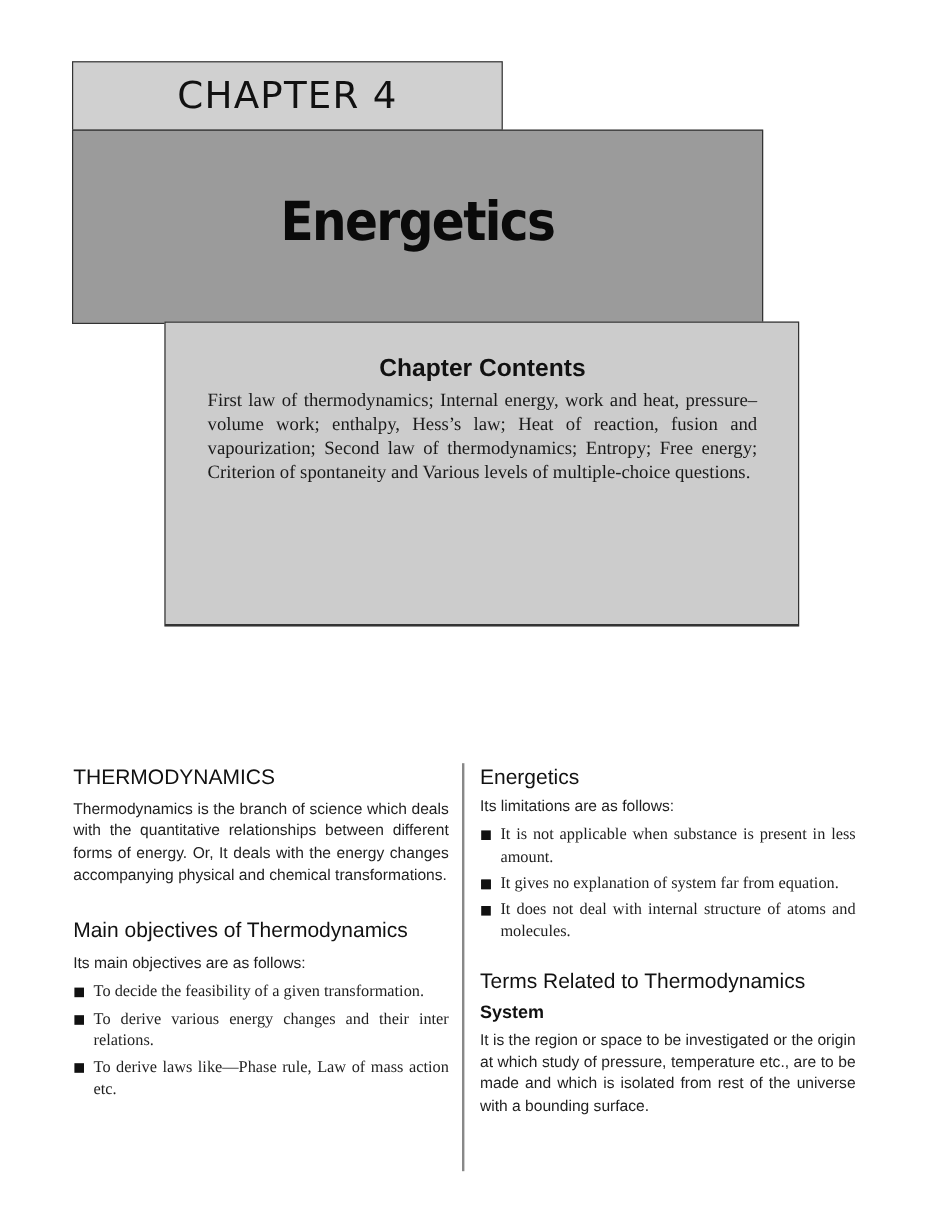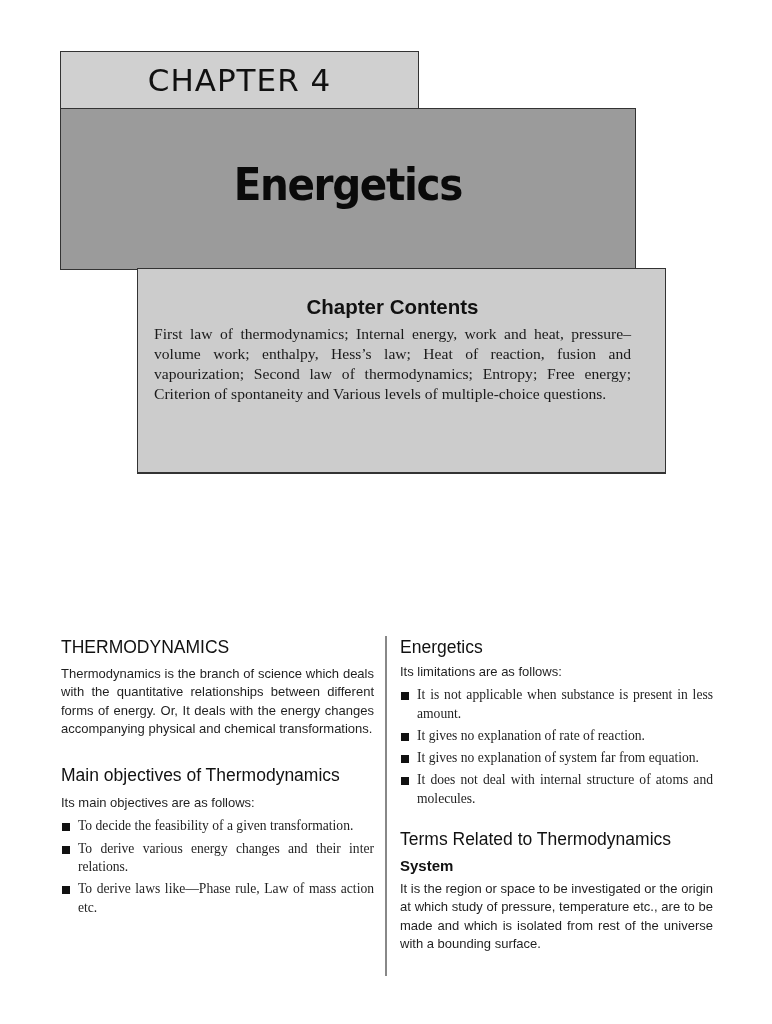--- a/index.html
+++ b/index.html
@@ -18,23 +18,23 @@
   .title-box {
     position: absolute; left: 60px; top: 108px; width: 576px; height: 162px;
     background: #9b9b9b; border: 1.5px solid #333;
     display: flex; align-items: center; justify-content: center;
   }
   .title-box h1 {
     font-family: "DejaVu Sans", sans-serif; font-size: 45px; font-weight: bold;
     color: #0a0a0a; letter-spacing: -1.5px; transform: scaleX(0.9); margin-top: -10px;
   }
   .contents-box {
-    position: absolute; left: 137px; top: 268px; width: 529px; height: 206px;
+    position: absolute; left: 137px; top: 268px; width: 529px; height: 254px;
     background: #cccccc; border: 1.5px solid #333; border-bottom-width: 2.5px;
-    padding: 26px 34px 0 16px;
+    padding: 26px 34px 0 35px;
   }
   .contents-box h2 {
     font-family: "Liberation Sans", sans-serif; font-weight: bold; font-size: 20.5px;
     text-align: center; color: #111; margin-bottom: 5px;
   }
   .contents-box p {
     font-family: "Liberation Serif", serif; font-size: 15.6px; line-height: 20px;
     text-align: justify; color: #1a1a1a;
   }
 
@@ -95,21 +95,21 @@
   </ul>
 </div>
 
 <div class="divider"></div>
 
 <div class="col col-right">
   <div class="h-main" style="margin-bottom:5px;">Energetics</div>
   <p class="body-text" style="margin-bottom:5px;">Its limitations are as follows:</p>
   <ul class="bullets">
     <li><span class="sq"></span><span>It is not applicable when substance is present in less amount.</span></li>
-    <li><span class="sq"></span><span>It gives no explanation of rate of reaction.</span></li>
+    <li><span class="sq"></span></li>
     <li><span class="sq"></span><span>It gives no explanation of system far from equation.</span></li>
     <li><span class="sq"></span><span>It does not deal with internal structure of atoms and molecules.</span></li>
   </ul>
 
   <div class="h-main" style="margin-top:20px; margin-bottom:6px;">Terms Related to Thermodynamics</div>
   <div class="h-sub" style="margin-bottom:4px;">System</div>
   <p class="body-text">It is the region or space to be investigated or the origin at which study of pressure, temperature etc., are to be made and which is isolated from rest of the universe with a bounding surface.</p>
 </div>
 
 </body></html>

